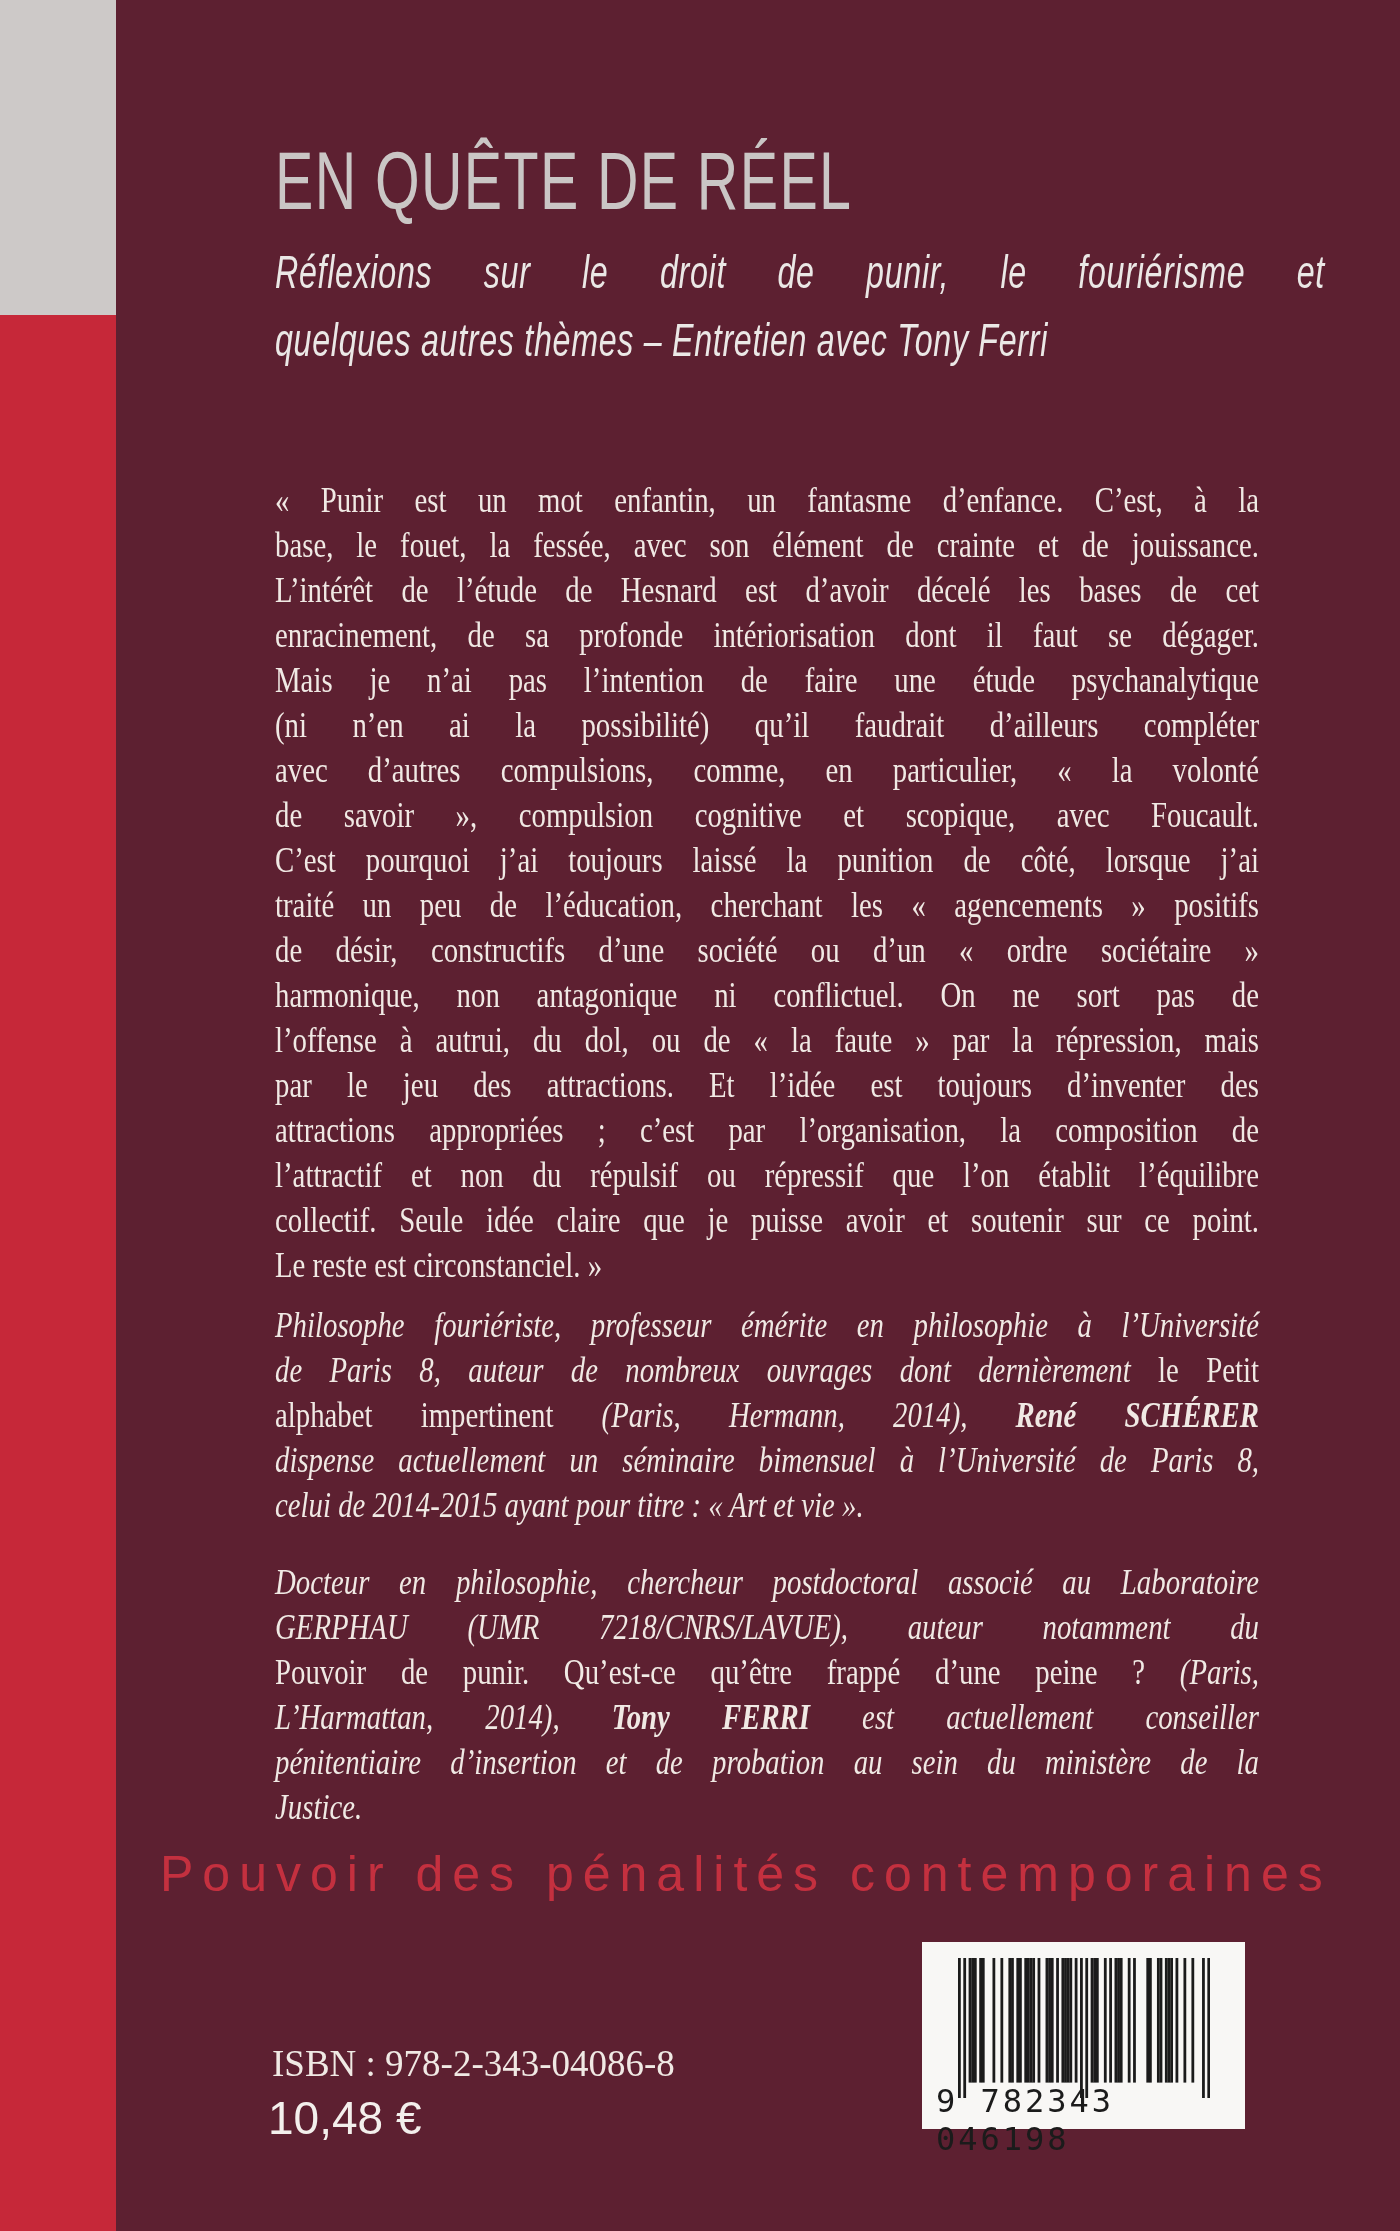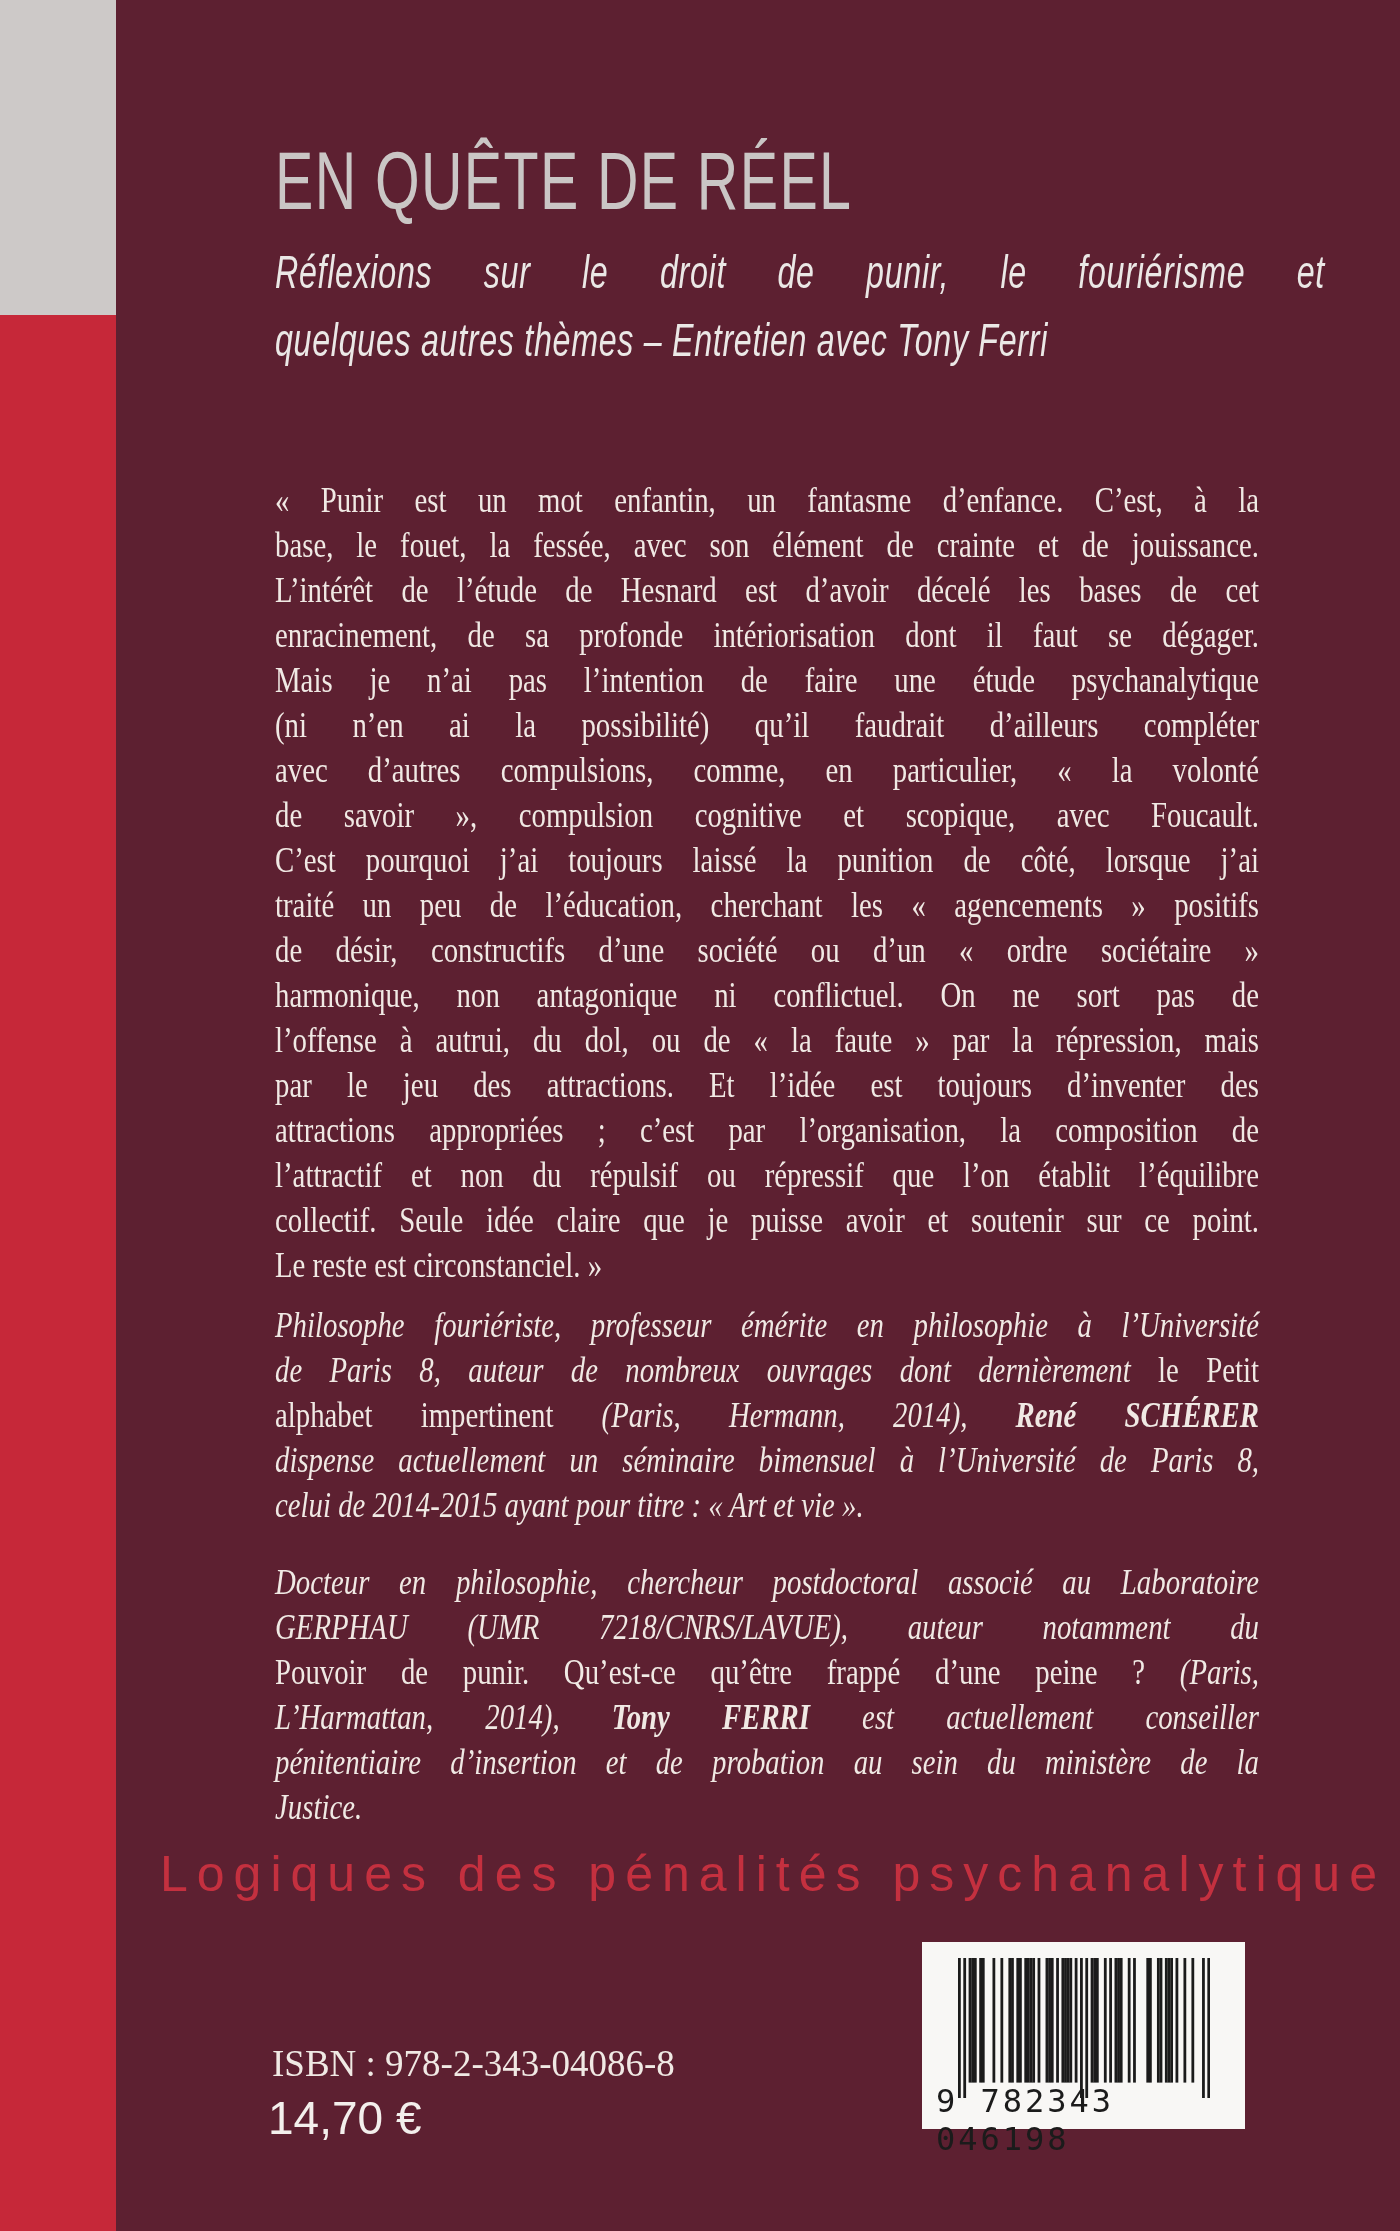--- a/index.html
+++ b/index.html
@@ -101,24 +101,24 @@
 
 <div class="abs serifblock bio2-block">
     <div class="jline"><span class="seg-i">Docteur en philosophie, chercheur postdoctoral associé au Laboratoire</span></div>
     <div class="jline"><span class="seg-i">GERPHAU (UMR 7218/CNRS/LAVUE), auteur notamment du</span></div>
     <div class="jline"><span class="seg-r">Pouvoir de punir. Qu’est-ce qu’être frappé d’une peine ? </span><span class="seg-i">(Paris,</span></div>
     <div class="jline"><span class="seg-i">L’Harmattan, 2014), </span><span class="seg-bi">Tony FERRI</span><span class="seg-i"> est actuellement conseiller</span></div>
     <div class="jline"><span class="seg-i">pénitentiaire d’insertion et de probation au sein du ministère de la</span></div>
     <div class="jline last"><span class="seg-i">Justice.</span></div>
   </div>
 
-<div class="abs series">Logiques des pénalités psychanalytique</div>
+<div class="abs series">Pouvoir des pénalités contemporaines</div>
 
 <div class="abs isbn">ISBN : 978-2-343-04086-8</div>
-<div class="abs price">14,70 €</div>
+<div class="abs price">10,48 €</div>
 
 <div class="abs barcode-box">
   <div class="barcode-bars"><svg viewBox="0 0 95 100" preserveAspectRatio="none" width="100%" height="100%">
         <rect x="0" y="0" width="1.05" height="100" fill="#1b1b1b"></rect>
         <rect x="2" y="0" width="1.05" height="100" fill="#1b1b1b"></rect>
         <rect x="4" y="0" width="1.05" height="89" fill="#1b1b1b"></rect>
         <rect x="5" y="0" width="1.05" height="89" fill="#1b1b1b"></rect>
         <rect x="6" y="0" width="1.05" height="89" fill="#1b1b1b"></rect>
         <rect x="8" y="0" width="1.05" height="89" fill="#1b1b1b"></rect>
         <rect x="9" y="0" width="1.05" height="89" fill="#1b1b1b"></rect>

